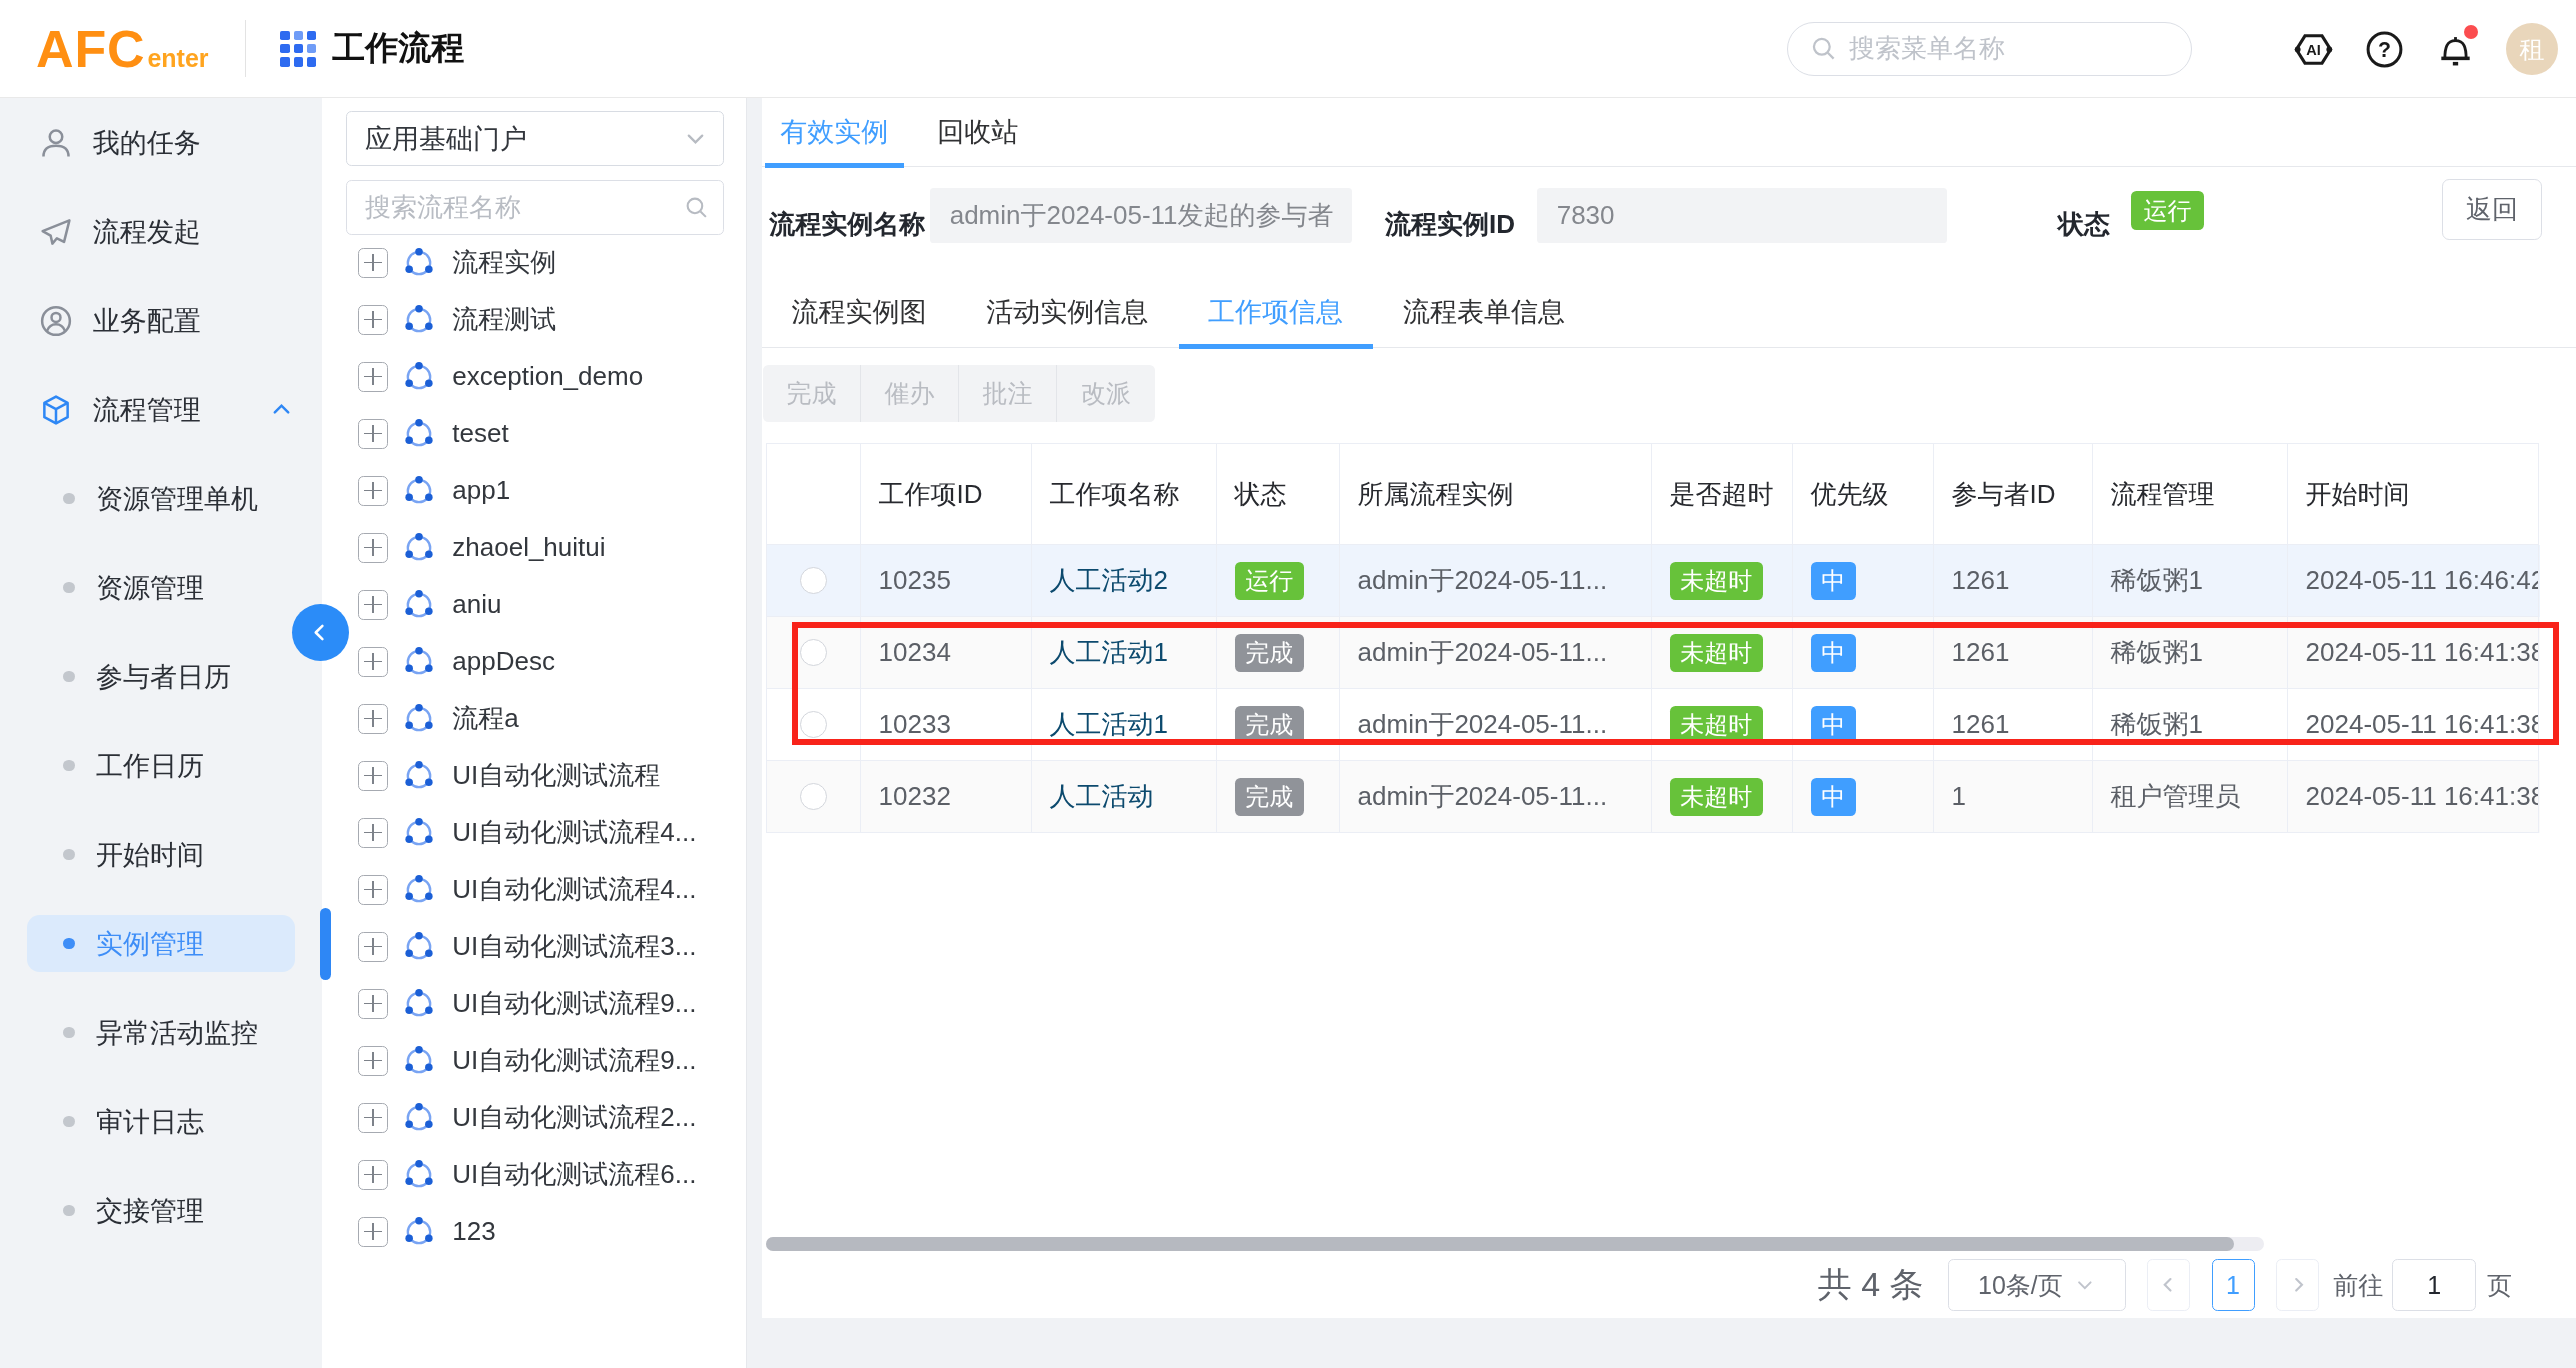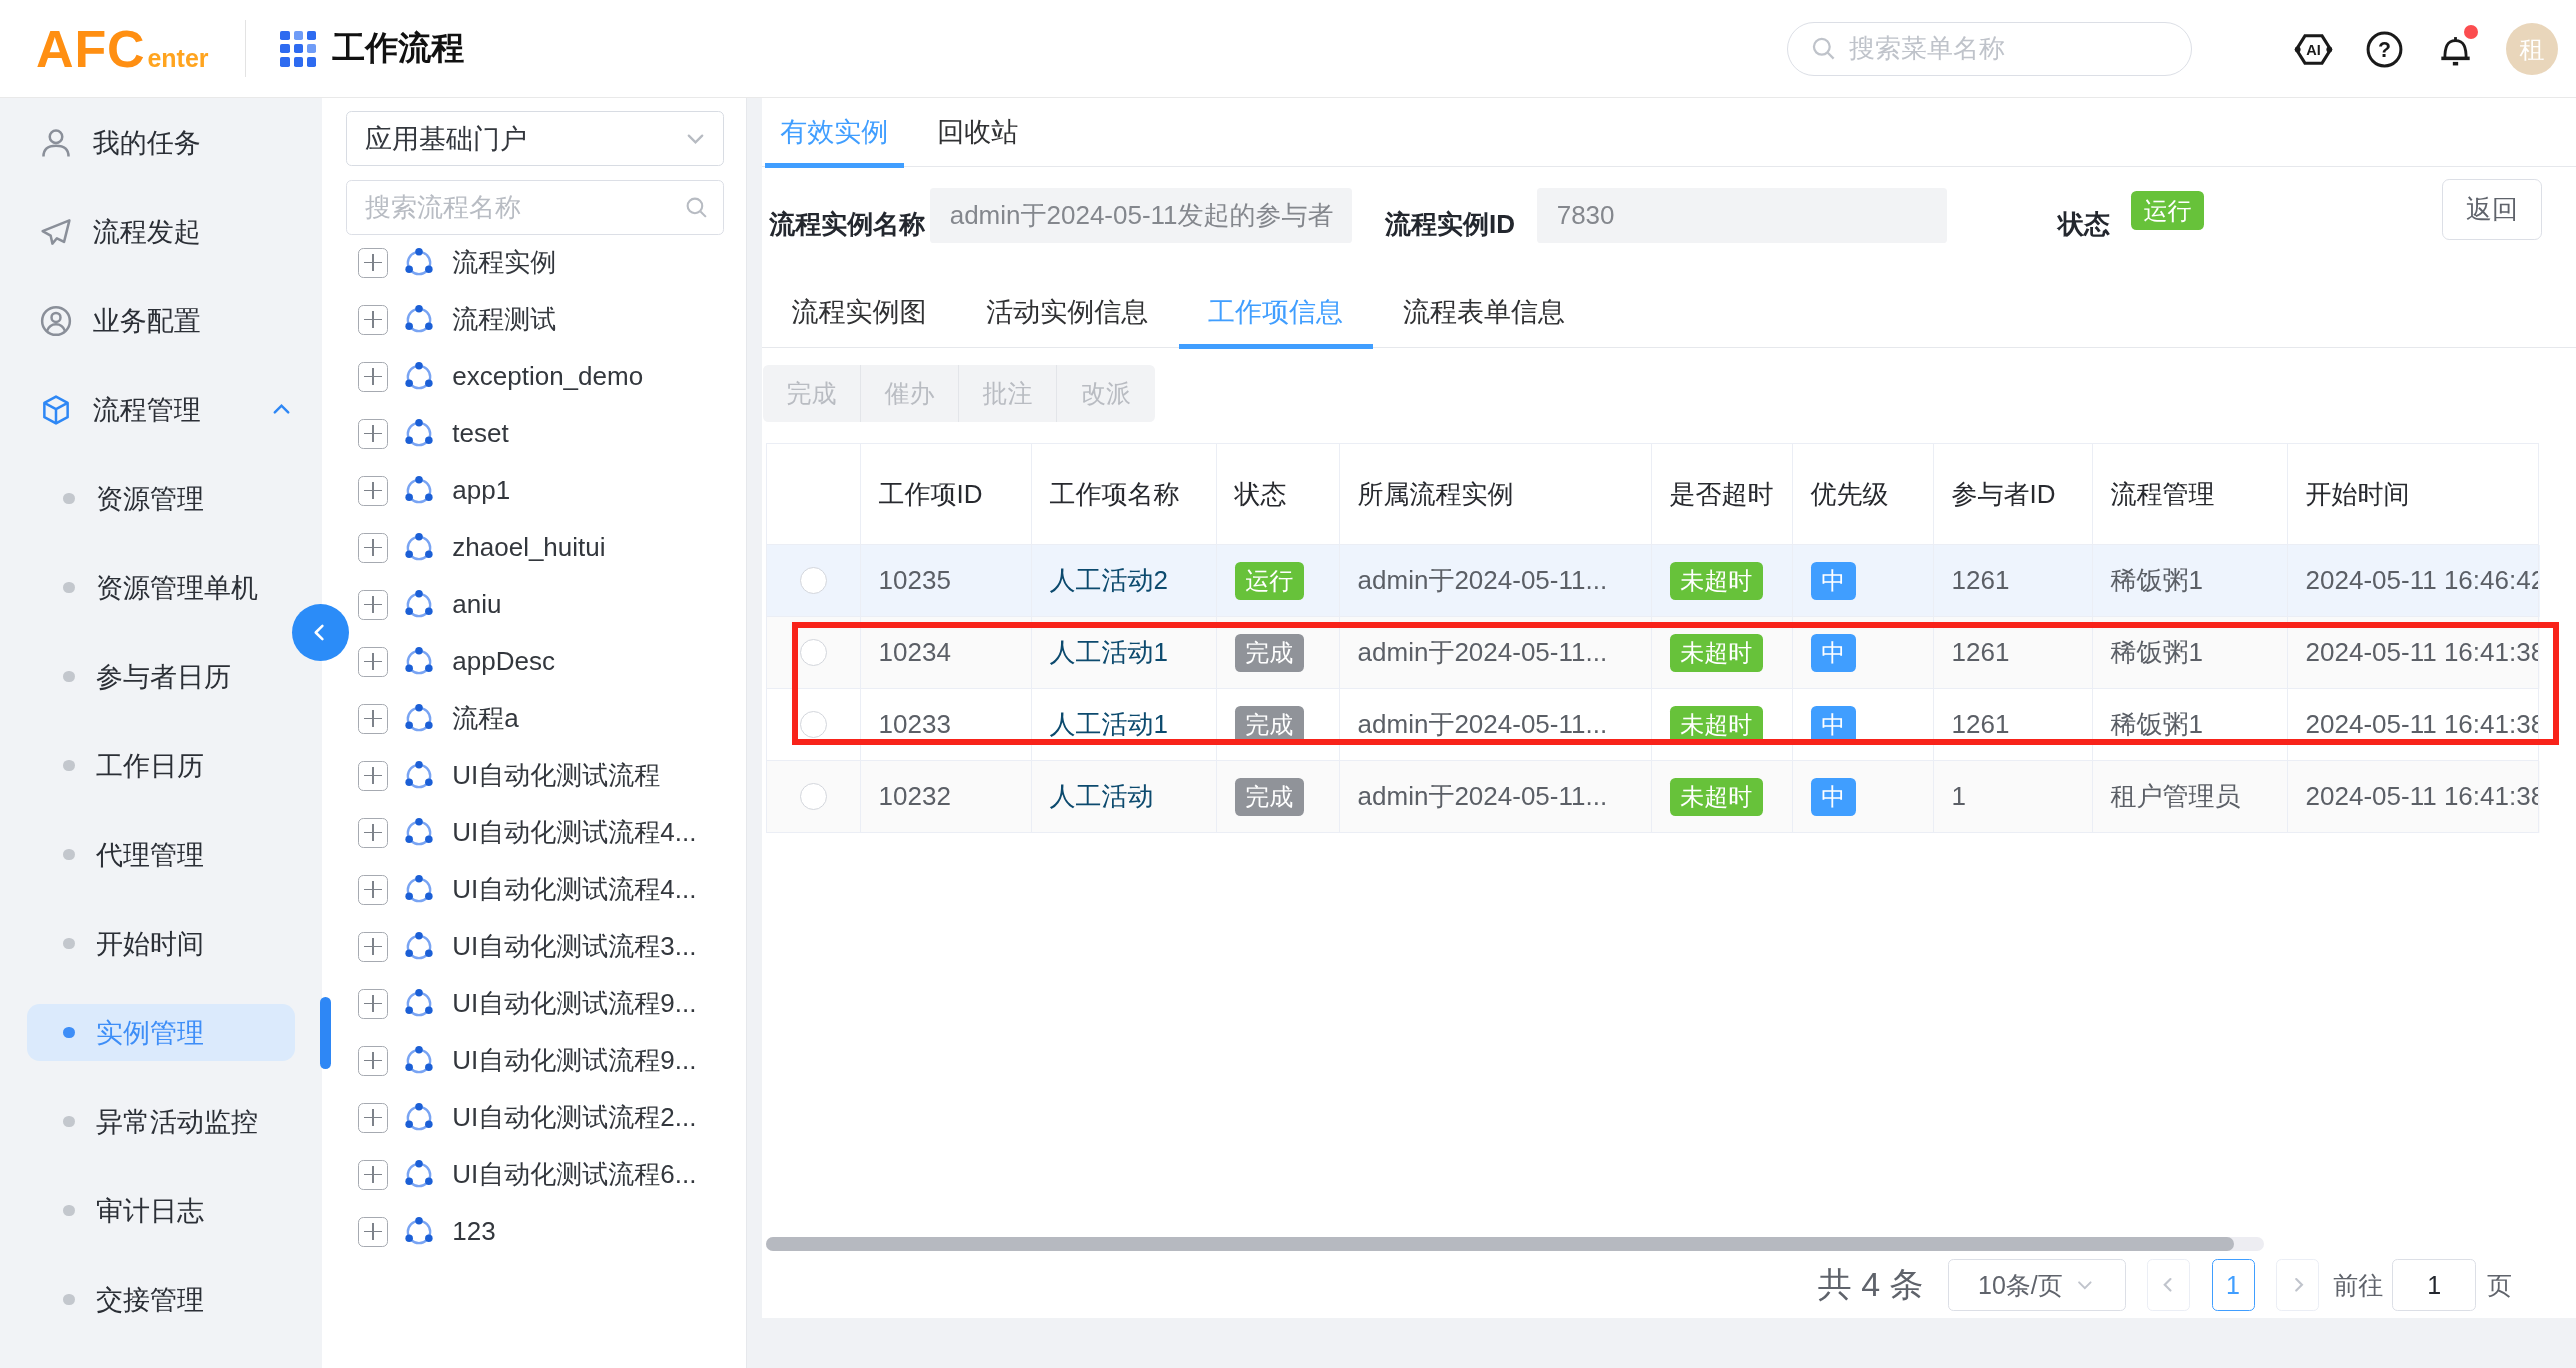--- a/index.html
+++ b/index.html
@@ -200,37 +200,33 @@
         </span>
         <span class="p-label">流程管理</span>
         <span class="chev">
           <svg width="23" height="23" viewBox="0 0 24 24" fill="none" stroke="#2e87f5" stroke-width="2.6" stroke-linecap="round">
             <polyline points="5,15 12,8 19,15"></polyline>
           </svg>
         </span>
       </div>
       <div class="side-row">
         <span class="bullet"></span>
+        <span class="s-label">资源管理单机</span>
+      </div>
+      <div class="side-row">
+        <span class="bullet"></span>
         <span class="s-label">资源管理</span>
       </div>
       <div class="side-row">
         <span class="bullet"></span>
-        <span class="s-label">资源管理单机</span>
-      </div>
-      <div class="side-row">
-        <span class="bullet"></span>
         <span class="s-label">参与者日历</span>
       </div>
       <div class="side-row">
         <span class="bullet"></span>
         <span class="s-label">工作日历</span>
-      </div>
-      <div class="side-row">
-        <span class="bullet"></span>
-        <span class="s-label">代理管理</span>
       </div>
       <div class="side-row">
         <span class="bullet"></span>
         <span class="s-label">开始时间</span>
       </div>
       <div class="side-row selected">
         <span class="pill"></span>
         <span class="edgebar"></span>
         <span class="bullet"></span>
         <span class="s-label">实例管理</span>

